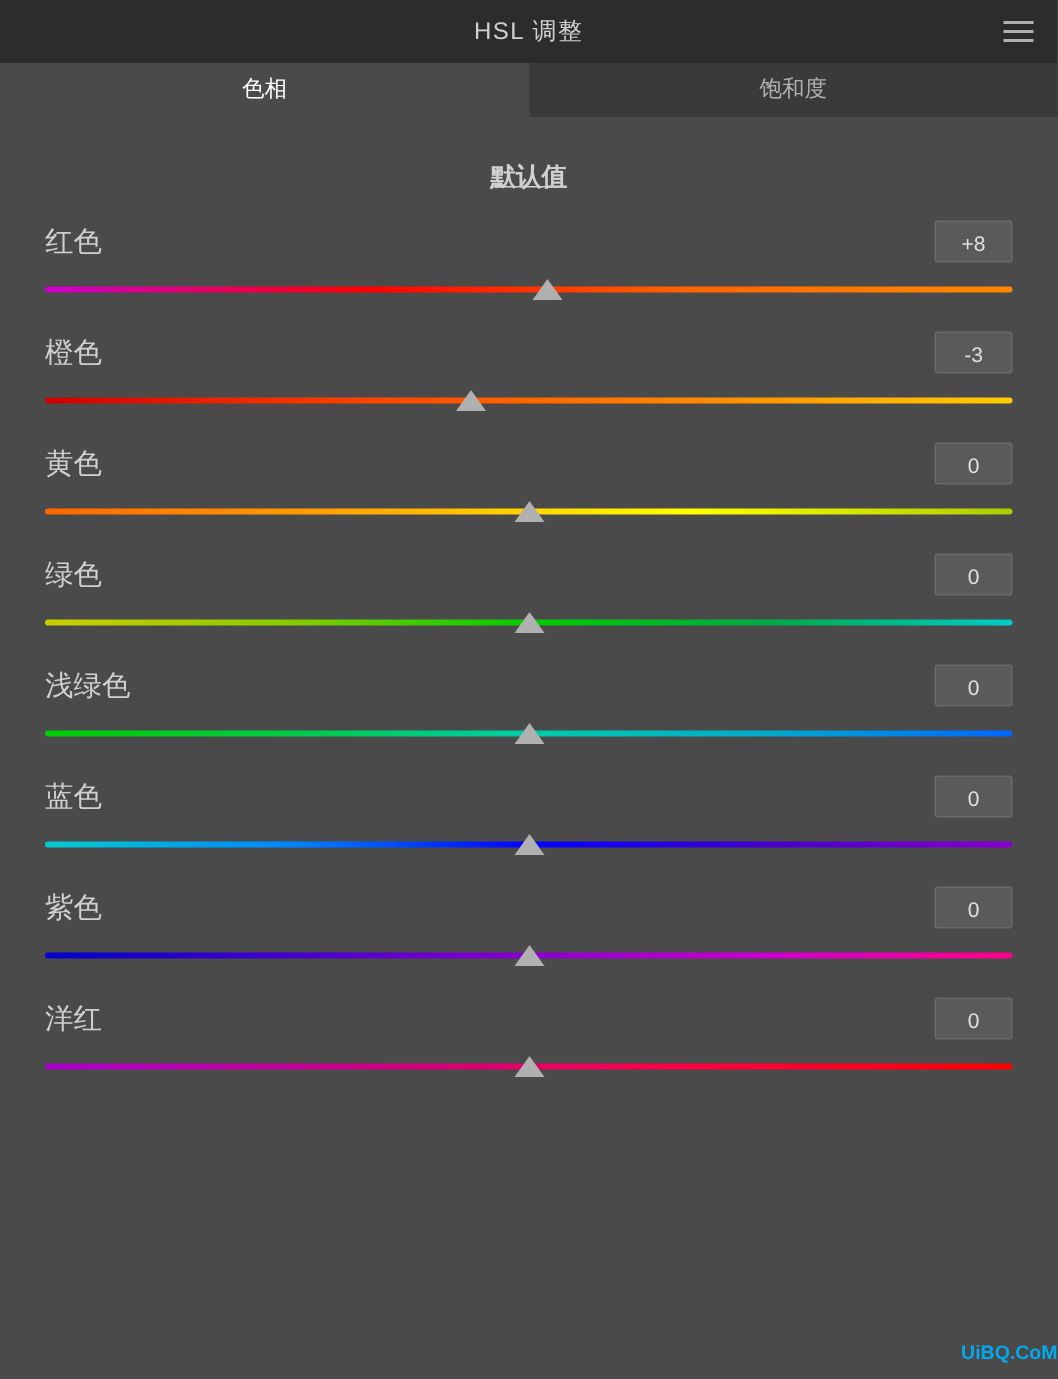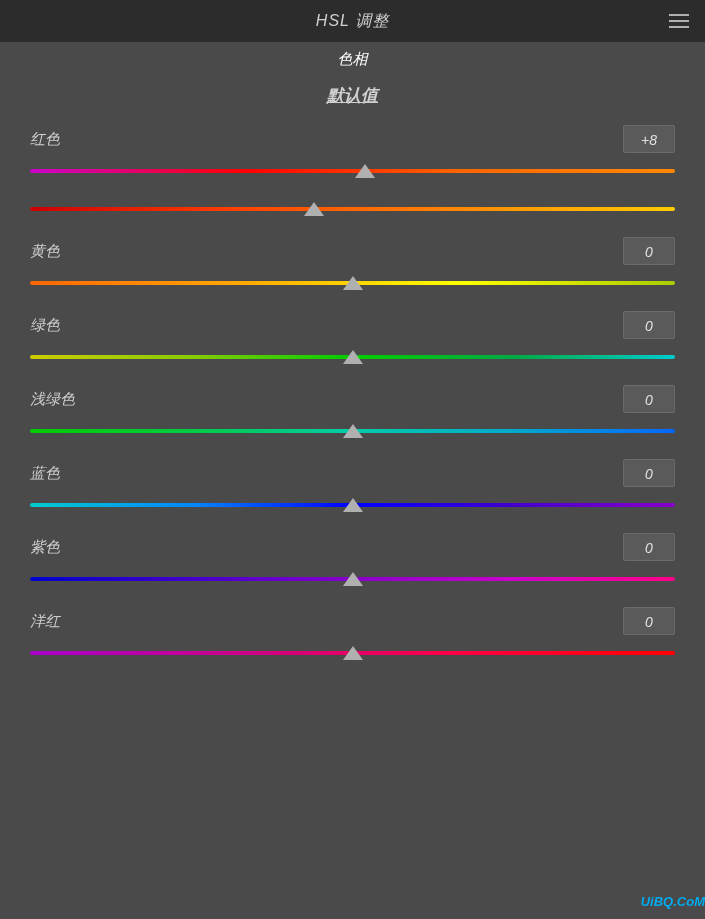--- a/index.html
+++ b/index.html
@@ -12,21 +12,20 @@
       color: #e0e0e0;
       overflow: hidden;
     }
 
     .app-container {
       width: 705px;
       height: 919px;
       background: #4a4a4a;
       display: flex;
       flex-direction: column;
-      font-style: italic;
     }
 
     
     .header {
       background: #2c2c2c;
       height: 42px;
       display: flex;
       align-items: center;
       justify-content: center;
       position: relative;
@@ -88,39 +87,39 @@
     .content {
       flex: 1;
       padding: 0 30px 20px 30px;
       overflow-y: auto;
     }
 
     .section-title {
       text-align: center;
       font-size: 17px;
       color: #d0d0d0;
-      margin: 6px 0 18px 0;
+      margin: 28px 0 18px 0;
       font-weight: bold;
       text-decoration: underline;
     }
 
     
     .slider-row {
       margin-bottom: 18px;
     }
 
     .slider-header {
       display: flex;
       align-items: center;
       justify-content: space-between;
       margin-bottom: 8px;
     }
 
     .slider-label {
-      font-size: 15px;
+      font-size: 19px;
       color: #d0d0d0;
     }
 
     .slider-value {
       background: #5a5a5a;
       border: 1px solid #6a6a6a;
       color: #e0e0e0;
       font-size: 14px;
       width: 52px;
       height: 28px;
@@ -204,39 +203,46 @@
       <span></span>
       <span></span>
       <span></span>
     </div>
   </div>
 
   <div class="tabs">
     <div class="tab active">
       <span>色相</span>
     </div>
+    <div class="tab">
+      <span>饱和度</span>
+    </div>
   </div>
 
   <div class="content" style="position:relative;">
     <div class="section-title">默认值</div>
 
     <div id="sliders-container">
         <div class="slider-row">
       <div class="slider-header">
         <span class="slider-label">红色</span>
         <div class="slider-value">+8</div>
       </div>
       <div class="slider-track-container">
         <div class="slider-track track-red">
           <div class="slider-thumb" style="left: 52%;">
           </div>
         </div>
       </div>
     </div>
         <div class="slider-row">
+      <div class="slider-header">
+        <span class="slider-label">橙色</span>
+        <div class="slider-value">-3</div>
+      </div>
       <div class="slider-track-container">
         <div class="slider-track track-orange">
           <div class="slider-thumb" style="left: 44%;">
           </div>
         </div>
       </div>
     </div>
         <div class="slider-row">
       <div class="slider-header">
         <span class="slider-label">黄色</span>

